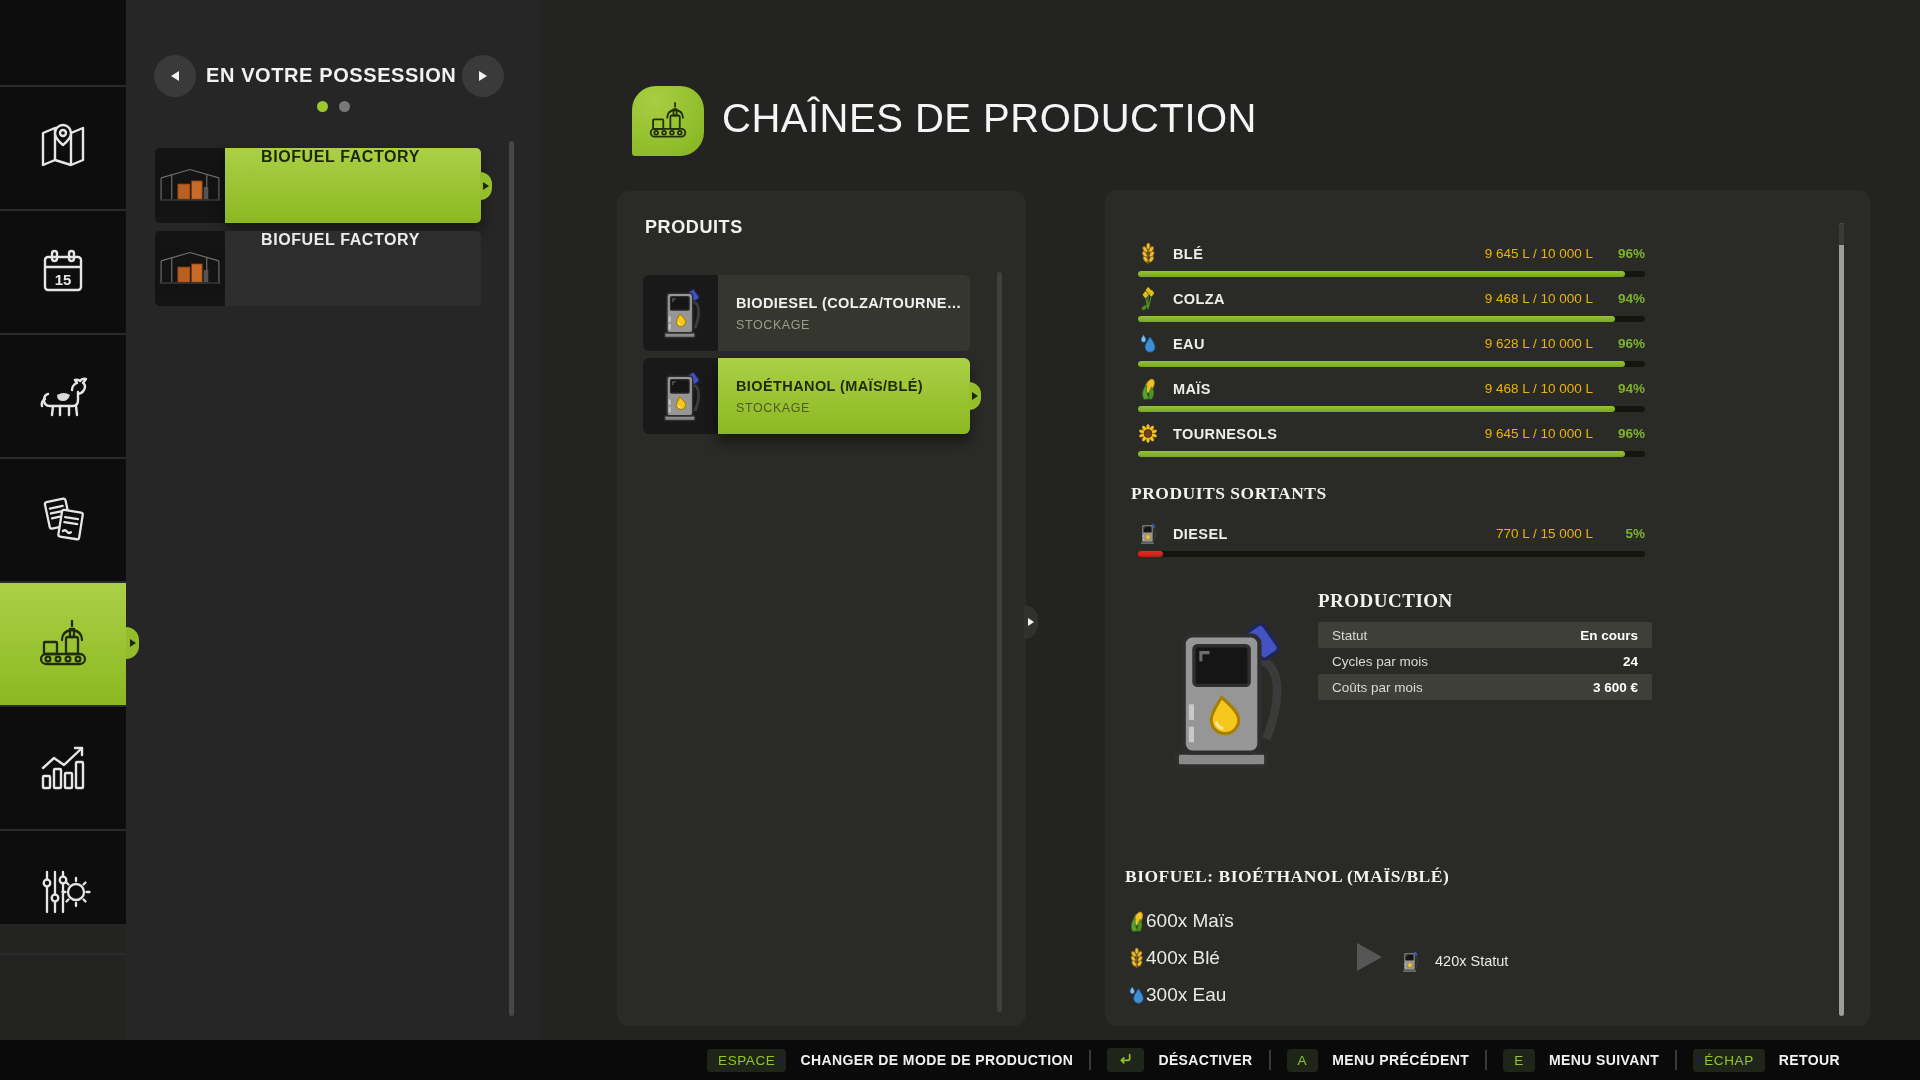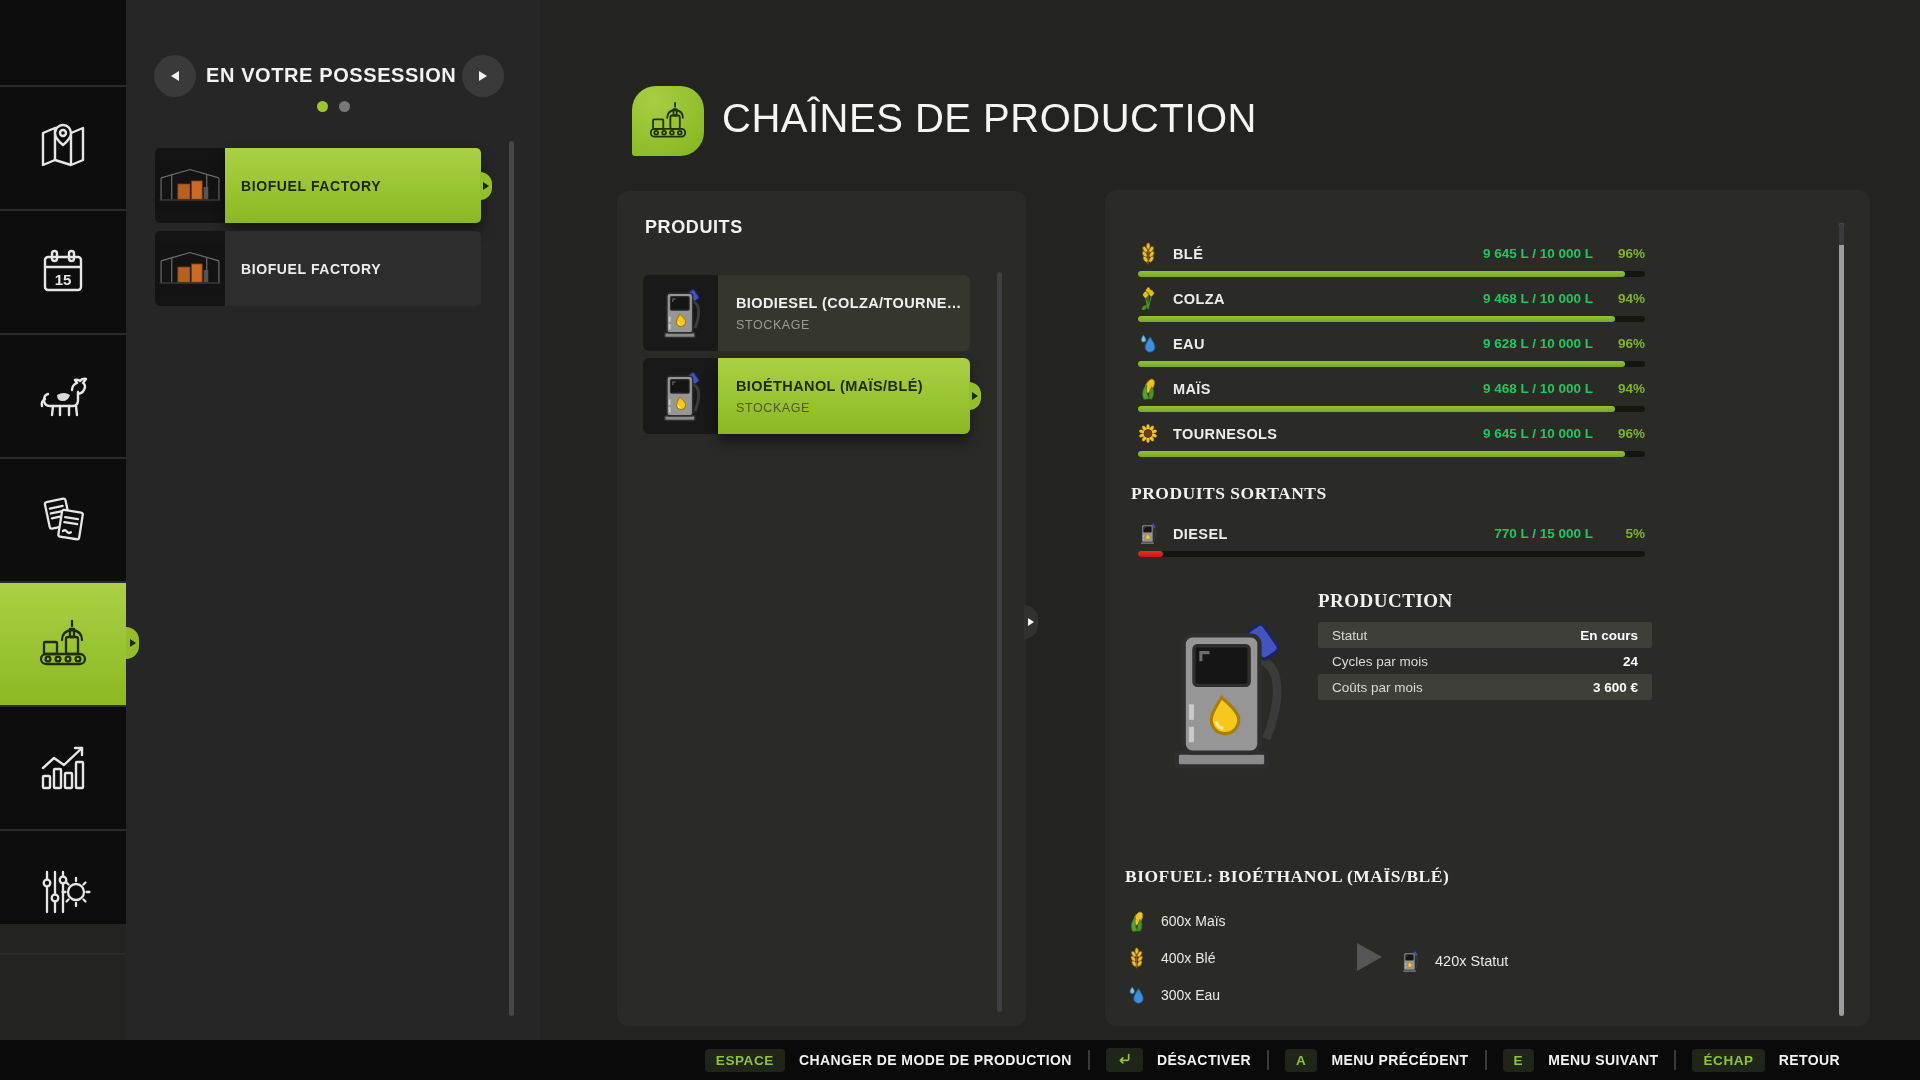--- a/index.html
+++ b/index.html
@@ -26,22 +26,22 @@
   .circle-btn .tri-rr { width:0;height:0;border-top:5px solid transparent;border-bottom:5px solid transparent;border-left:8px solid #f2f2f2; }
   .own-title { position:absolute; left:80px; right:84px; top:64px; text-align:center;
     font-size:20px; font-weight:bold; color:#f2f2f2; letter-spacing:.6px; white-space:nowrap; }
   .dots { position:absolute; left:0; right:0; top:101px; display:flex; justify-content:center; gap:11px; }
   .dot { width:11px; height:11px; border-radius:50%; background:#787878; }
   .dot.on { background:#9bc72f; }
 
   .f-item { position:absolute; left:29px; width:326px; height:75px; display:flex; cursor:pointer; }
   .f-thumb { width:70px; height:100%; background:#141414; border-radius:5px 0 0 5px; overflow:hidden; flex:none; }
   .f-thumb svg { width:100%; height:100%; }
-  .f-label { position:relative; flex:1; display:flex; align-items:center; padding-left:16px;
-    background:#2d2d2d; border-radius:0 5px 5px 0; font-size:14px; font-weight:bold; color:#ececec; letter-spacing:.6px; }
+  .f-label { position:relative; flex:1; display:flex; padding-left:36px;
+    background:#2d2d2d; border-radius:0 5px 5px 0; font-size:16px; font-weight:bold; color:#ececec; letter-spacing:.6px; }
   .f-item.selected .f-label { background:linear-gradient(180deg,#abd046,#8cb822); color:#1c2706;
     box-shadow:0 8px 14px rgba(0,0,0,.45); }
   .bump { position:absolute; right:-11px; top:50%; transform:translateY(-50%); width:12px; height:28px;
     border-radius:0 14px 14px 0; background:#94be2b; display:flex; align-items:center; justify-content:center; }
   .own-scroll { position:absolute; left:383px; top:141px; width:5px; height:875px; background:#474747; border-radius:3px; }
 
   
   .page-icon { position:absolute; left:632px; top:86px; width:72px; height:70px;
     background:radial-gradient(circle at 30% 20%,#a8ce42,#85b520); border-radius:24px 24px 24px 3px;
     display:flex; align-items:center; justify-content:center; color:#223009; }
@@ -71,56 +71,56 @@
   .edge-bump { position:absolute; left:407px; top:414px; width:14px; height:34px; background:#31322d;
     border-radius:0 17px 17px 0; display:flex; align-items:center; justify-content:center; cursor:pointer; }
 
   
   .rows { position:absolute; left:33px; top:50px; width:507px; }
   .srow { position:relative; height:45px; }
   .srow .meta { display:flex; align-items:center; height:27px; }
   .srow .icon { width:20px; height:23px; flex:none; }
   .srow .icon svg { width:100%; height:100%; }
   .srow .name { margin-left:15px; font-size:14.5px; font-weight:bold; color:#ededed; letter-spacing:.4px; }
-  .srow .amount { margin-left:auto; font-size:13.5px; font-weight:700; color:#22c55e; }
+  .srow .amount { margin-left:auto; font-size:13.5px; font-weight:400; color:#eab308; }
   .srow .pct { width:52px; text-align:right; font-size:13.5px; font-weight:bold; color:#7fb32d; }
   .srow .bar { position:absolute; left:0; right:0; top:31px; height:6px; background:#15150f; border-radius:3px; }
   .srow .fill { height:100%; border-radius:3px; background:linear-gradient(180deg,#93c235,#7aa824); }
   .srow .fill.red { background:linear-gradient(180deg,#dc3325,#bd1d12); }
   .sect-h { position:absolute; font-size:17.5px; font-weight:bold; color:#f2f2f2; letter-spacing:.5px;font-family:Liberation Serif, serif; }
 
   
   .big-pump { position:absolute; left:58px; top:420px; width:124px; height:168px; }
   .big-pump svg { width:100%; height:100%; }
   .prod-table { position:absolute; left:213px; top:432px; width:334px; }
   .trow { display:flex; align-items:center; height:26px; padding:0 14px; }
   .trow:nth-child(odd) { background:#3e3f39; border-radius:2px; }
   .trow .tl { font-size:13.5px; color:#d9d9d5; }
   .trow .tv { margin-left:auto; font-size:13.5px; font-weight:bold; color:#fff; }
 
   
   .ing { position:absolute; left:22px; top:712px; }
   .ing-row { display:flex; align-items:center; height:37px; }
   .ing-row .icon { width:19px; height:22px; }
   .ing-row .icon svg { width:100%; height:100%; }
-  .ing-row .lbl { margin-left:15px; font-size:14px; color:#e9e9e9; }
+  .ing-row .lbl { font-size:19px; color:#e9e9e9; }
   .play { position:absolute; left:252px; top:753px; width:0; height:0;
     border-top:14px solid transparent; border-bottom:14px solid transparent; border-left:25px solid #565656; }
   .out-row { position:absolute; left:296px; top:758px; display:flex; align-items:center; height:26px; }
   .out-row .icon { width:18px; height:23px; } .out-row .icon svg{ width:100%; height:100%; }
   .out-row .lbl { margin-left:16px; font-size:14.5px; color:#e9e9e9; }
 
   .detail-scroll { position:absolute; right:26px; top:33px; width:5px; height:793px; border-radius:3px; overflow:hidden; background:#9c9c9c; }
   .detail-scroll .cap { width:100%; height:22px; background:#3a3a3a; }
 
   
   .bottom-bar { position:absolute; left:0; top:1040px; width:1920px; height:40px; background:#0a0a0a; z-index:20;
     display:flex; align-items:center; justify-content:flex-end; padding-right:80px; }
   .sc { display:flex; align-items:center; gap:14px; cursor:pointer; }
-  .key { background:#20251a; border-radius:4px; color:#8fc52f; font-size:13.5px; font-weight:bold;
+  .key { background:#20251a; border-radius:4px; color:#8fc52f; font-size:13.5px; font-weight:normal;
     letter-spacing:.6px; padding:4px 11px; min-width:14px; text-align:center; }
   .sc-label { font-size:14px; font-weight:bold; color:#f1f1f1; letter-spacing:.4px; white-space:nowrap; }
   .sep { width:2px; height:20px; background:#3a3a3a; margin:0 16px; }
 </style>
 </head>
 <body>
 
 <svg width="0" height="0" style="position:absolute">
   <defs>
     <symbol id="sym-map" viewBox="0 0 56 56">

